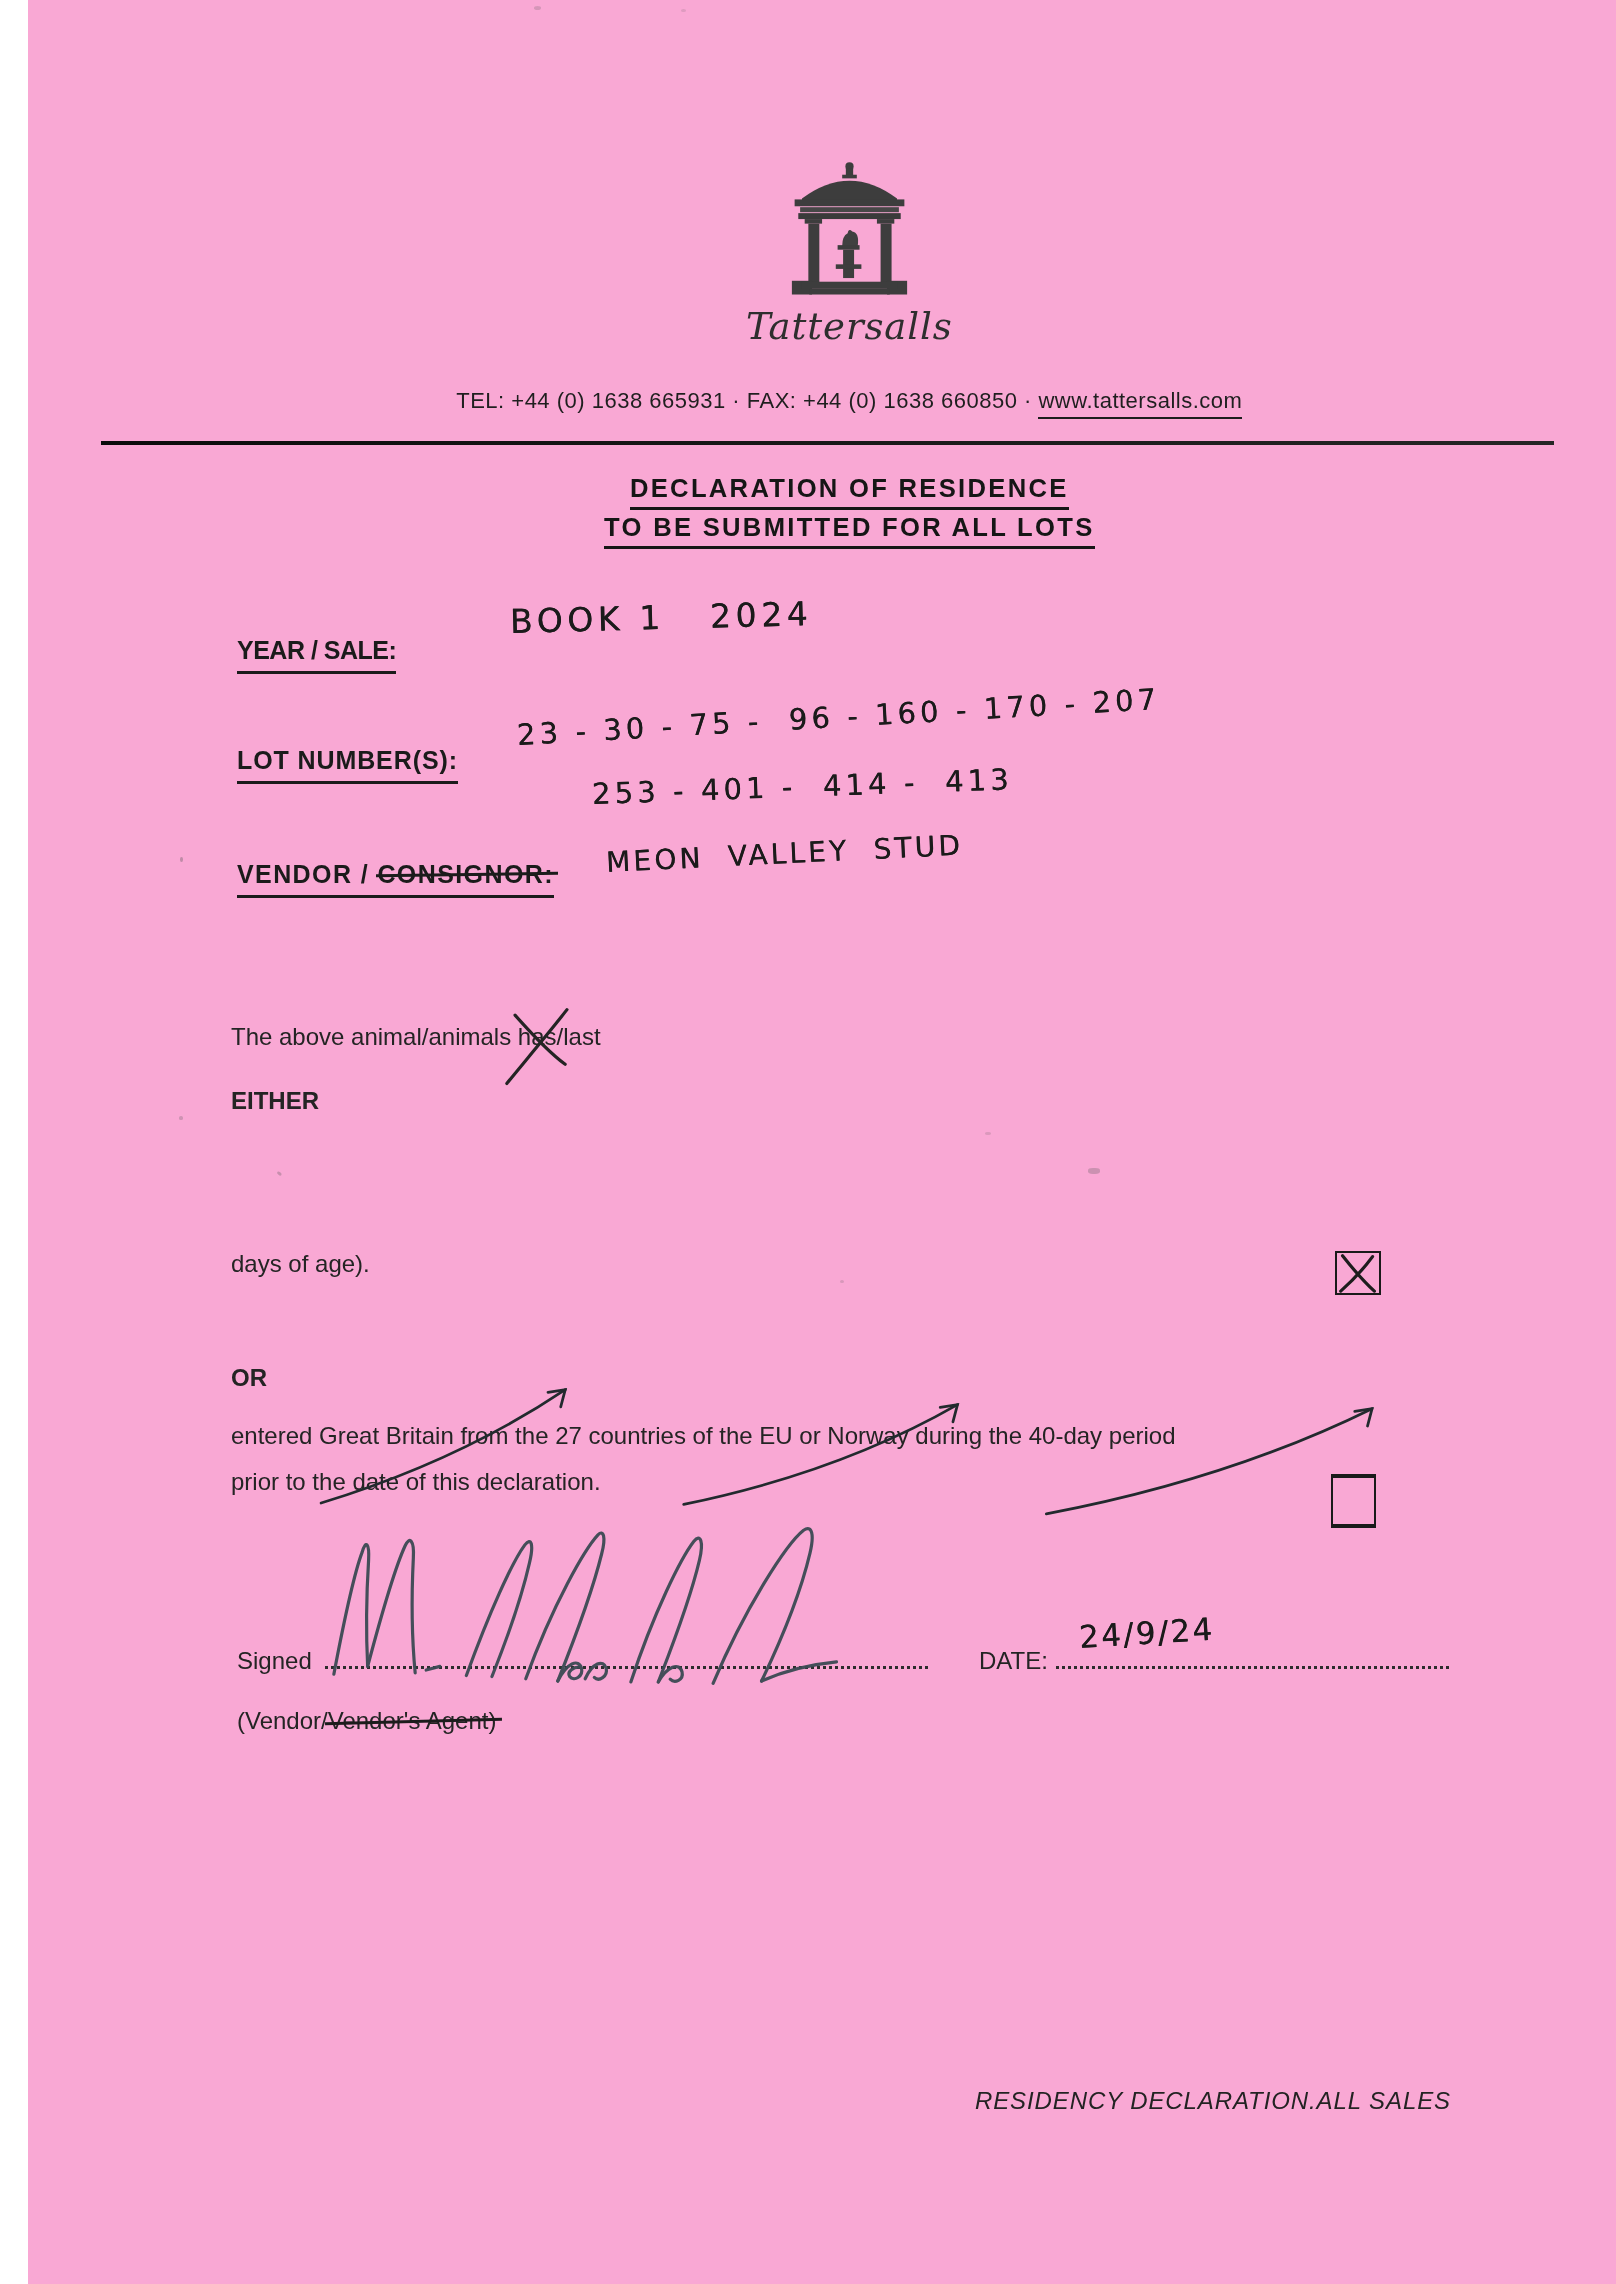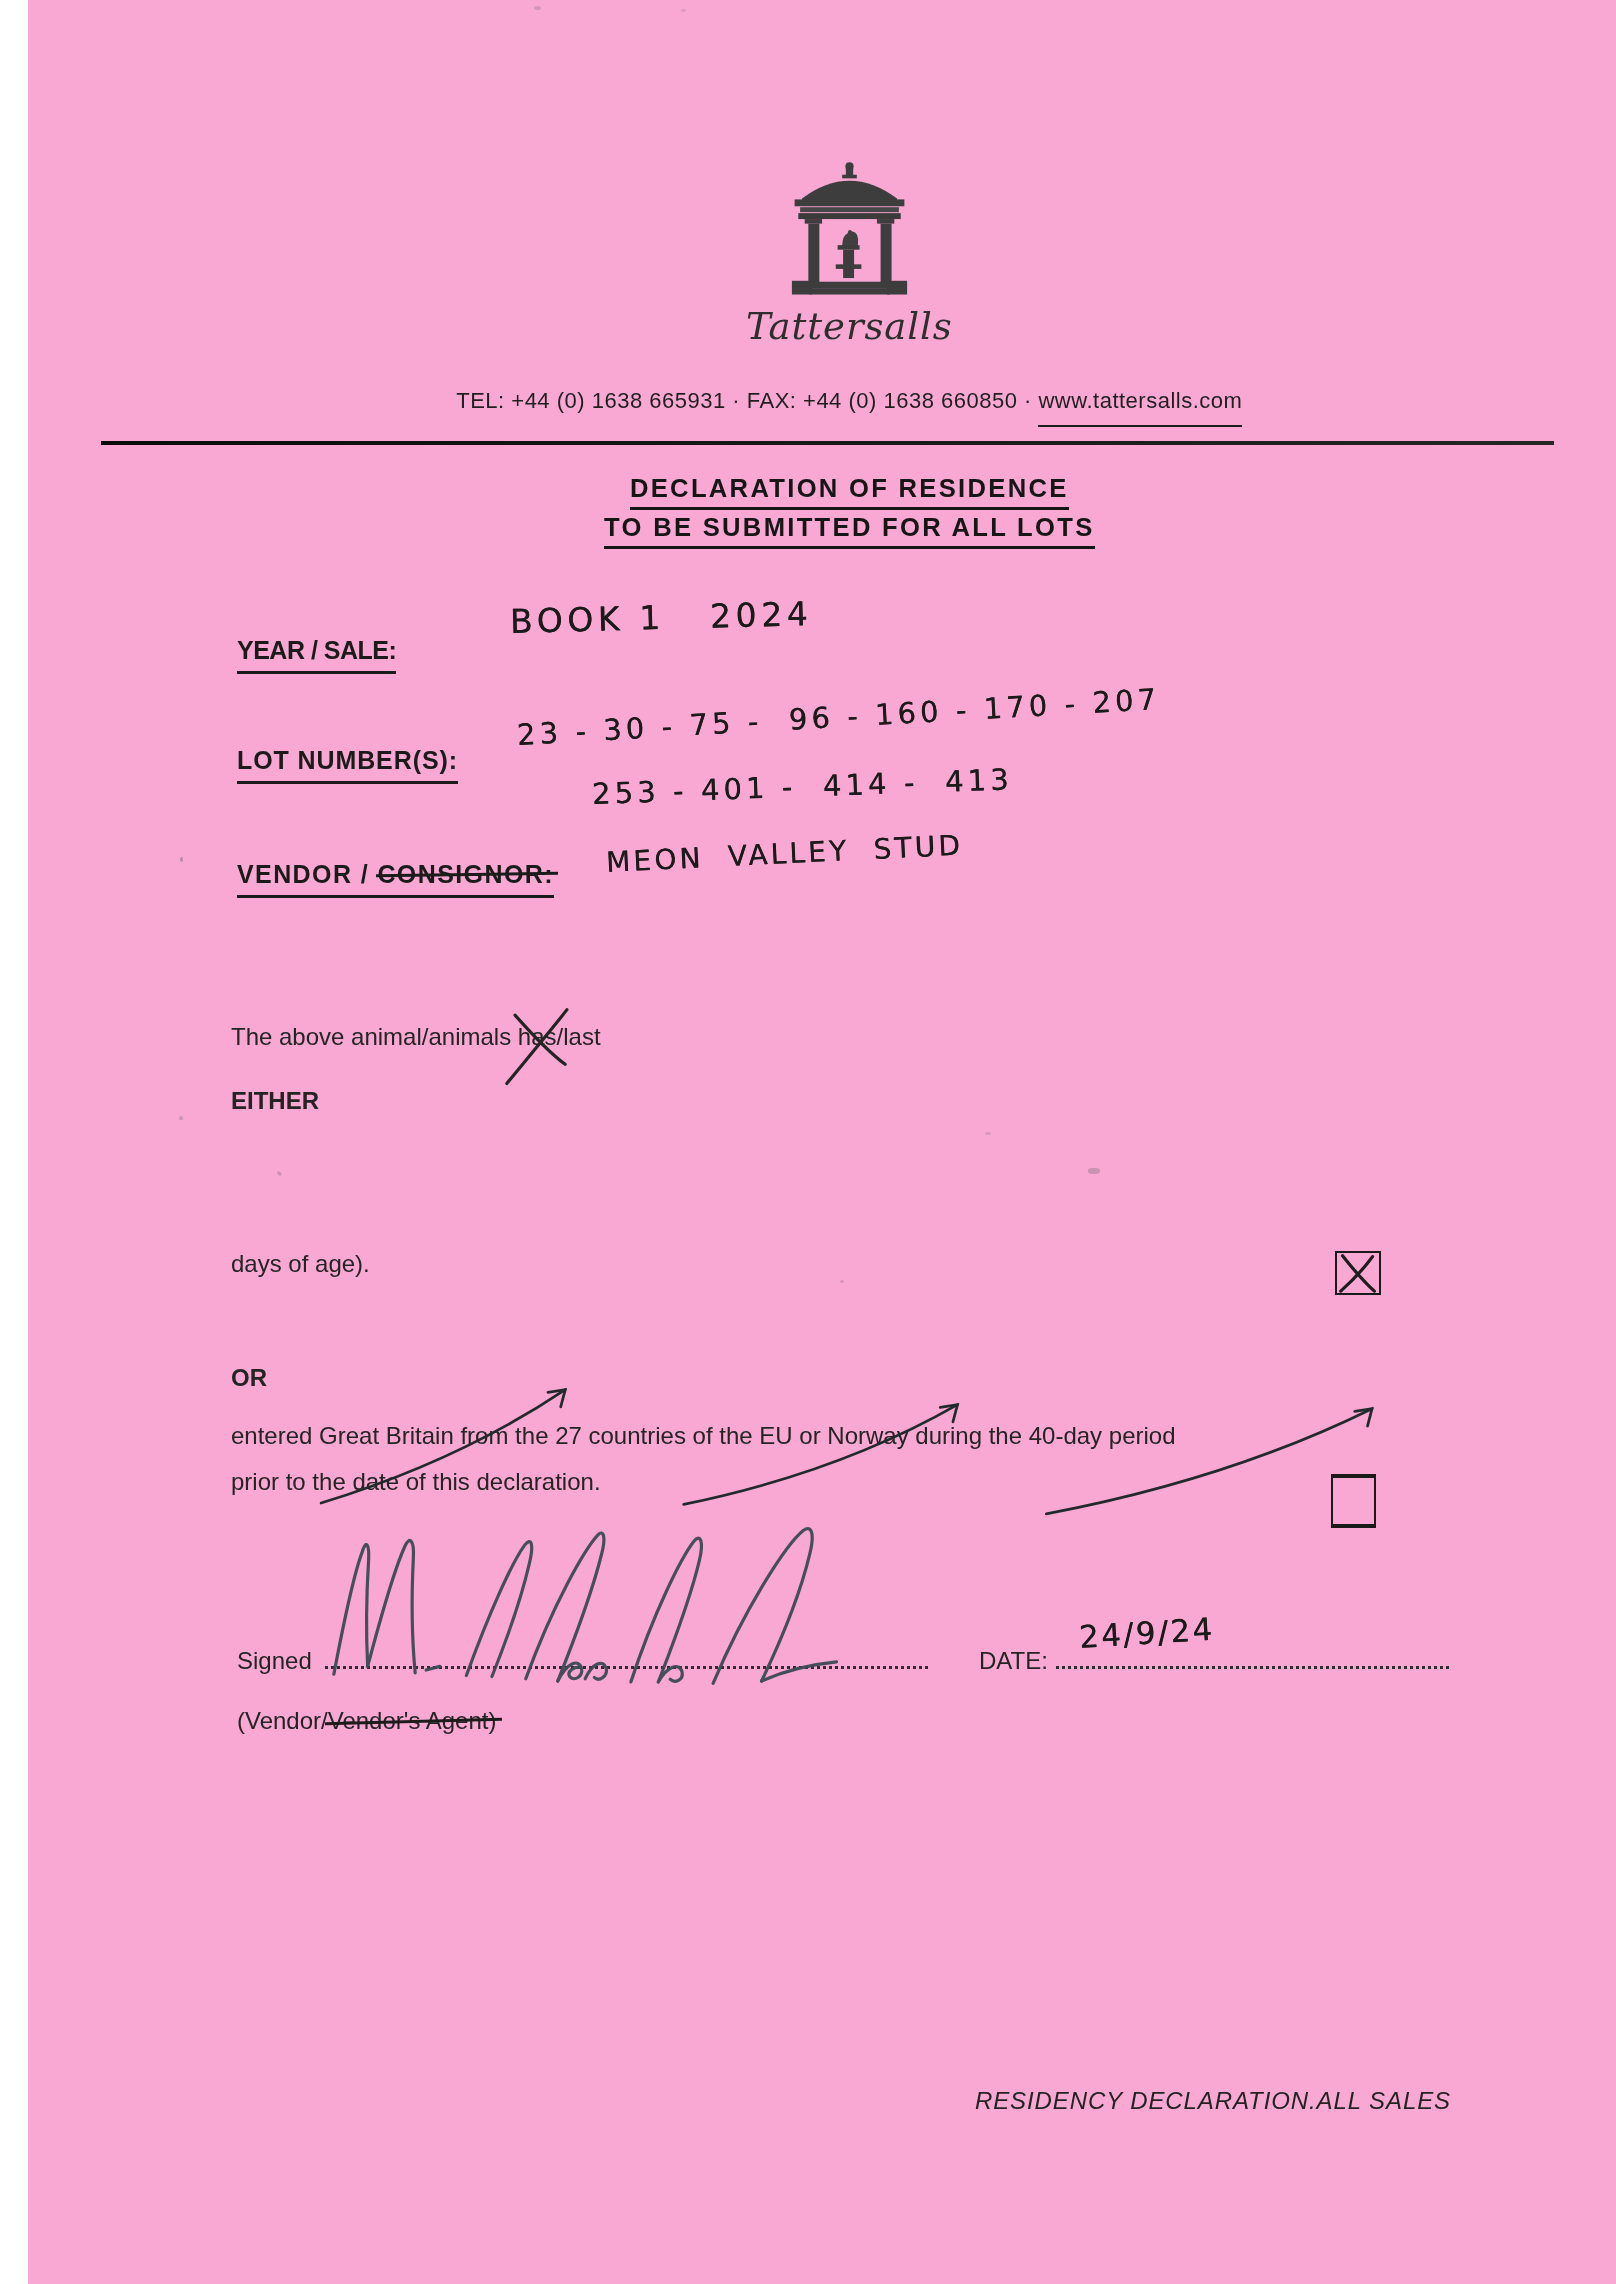--- a/index.html
+++ b/index.html
@@ -6,21 +6,21 @@
   .page{
     position:relative;width:1617px;height:2284px;background:#f9a8d4;
     font-family:"Liberation Sans",sans-serif;color:#202020;overflow:hidden;margin-left:28px;
   }
   .abs{position:absolute;}
   .center-wrap{position:absolute;left:25.6px;right:0;text-align:center;}
   
   .brand{font-family:"DejaVu Serif",serif;font-style:italic;font-size:37px;color:#2e2e2e;letter-spacing:0.9px;}
   .addr{font-size:22px;letter-spacing:1.4px;color:#1f1f1f;}
   .addr2{font-size:22px;letter-spacing:0.5px;color:#1f1f1f;}
-  .weblink{border-bottom:2.7px solid #1d1d1d;padding-bottom:12px;}
+  .weblink{border-bottom:2.7px solid #1d1d1d;padding-bottom:4px;}
   .divider{height:3.7px;background:linear-gradient(to right,#0c0c0c,#262626);}
   
   .title{font-size:25.6px;font-weight:bold;letter-spacing:2.3px;color:#161616;}
   .title .ul{display:inline-block;border-bottom:3.2px solid #161616;padding-bottom:3.7px;}
   
   .flabel{font-size:25px;font-weight:bold;color:#1b1b1b;display:inline-block;border-bottom:3.2px solid #1b1b1b;padding-bottom:5.5px;white-space:pre;}
   .lbl-lot{letter-spacing:0.9px;}
   .lbl-vendor{letter-spacing:1.4px;}
   .struckwrap{position:relative;display:inline-block;}
   .strikeline{position:absolute;background:#1c1c1c;height:2.7px;}

